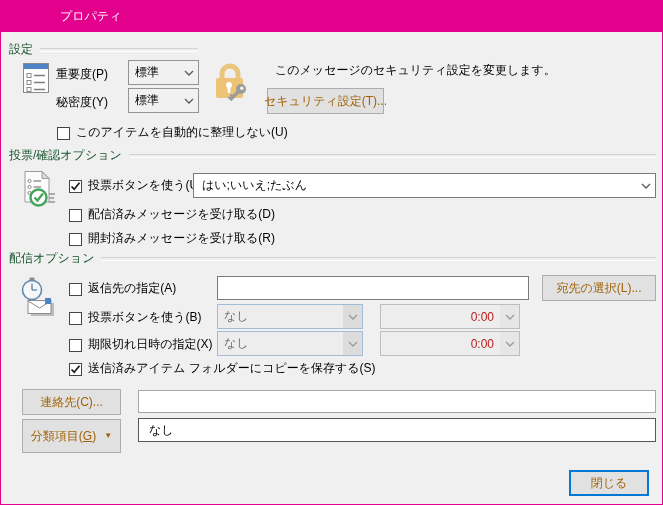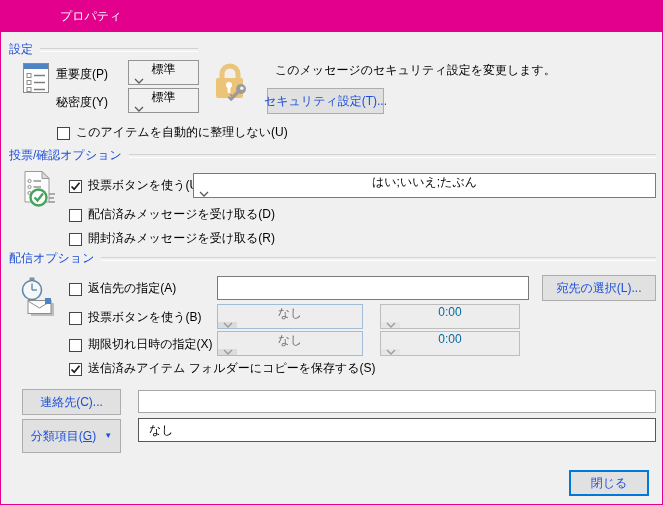--- a/index.html
+++ b/index.html
@@ -10,51 +10,51 @@
   }
   .abs{position:absolute;}
   
   .titlebar{left:0;top:0;width:100%;height:31px;background:#e3008c;color:#fff;
     display:flex;align-items:center;padding-left:48px;}
   .title-text{margin-left:11px;font-size:12px;}
   .close-btn{position:absolute;right:0;top:0;width:45px;height:31px;display:flex;
     align-items:center;justify-content:center;color:#fff;font-size:15px;cursor:default;}
   
   .group-header{display:flex;align-items:flex-start;height:15px;}
-  .group-label{white-space:nowrap;color:#1d4ed8;}
+  .group-label{white-space:nowrap;color:#14532d;}
   .group-rule{flex:1;height:2px;margin-left:7px;margin-top:7px;
     border-top:1px solid #d2d2d2;border-bottom:1px solid #fdfdfd;}
   
   .cbrow{display:flex;align-items:center;gap:6px;white-space:nowrap;}
   .cb{width:13px;height:13px;box-sizing:border-box;border:1px solid #454545;background:#fff;
     flex:none;display:flex;align-items:center;justify-content:center;margin-top:1px;}
   .cb .check{display:none;}
   .cb.checked .check{display:block;}
   .cb-label{line-height:15px;}
   
   .combo{box-sizing:border-box;display:flex;align-items:center;
-    background:#f1f1f1;border:1px solid #949494;flex-direction:column;}
+    background:#f1f1f1;border:1px solid #949494;}
   .combo .combo-text{flex:1;padding:0 6px;white-space:nowrap;overflow:hidden;}
   .combo .combo-btn{width:19px;align-self:stretch;display:flex;align-items:center;
     justify-content:center;flex:none;}
   .combo-edit{background:#fff;border:1px solid #7a7a7a;}
-  .combo-edit .combo-text{padding:0 14px;}
+  .combo-edit .combo-text{padding:0 8px;}
   .combo-dis-date{background:#ededed;border:1px solid #a3bdd8;color:#6e6e6e;}
-  .combo-dis-time{background:#ededed;border:1px solid #bdbdbd;color:#0369a1;}
+  .combo-dis-time{background:#ededed;border:1px solid #bdbdbd;color:#b91c1c;text-align:right;}
   .combo-dis-date .combo-btn{background:#dcdcdc;}
   .combo-dis-time .combo-btn{background:#e6e6e6;}
   
   .field{box-sizing:border-box;background:#fff;border:1px solid #7a7a7a;
     display:flex;align-items:center;padding:0 5px;white-space:nowrap;}
   .field-light{border:1px solid #a6a6a6;}
   .field-dark{border:1px solid #575757;padding-left:10px;}
   
   .btn{box-sizing:border-box;background:#e1e1e1;border:1px solid #adadad;
     display:flex;align-items:center;justify-content:center;white-space:nowrap;
-    color:#1d4ed8;cursor:default;}
+    color:#a16207;cursor:default;}
   .btn-default{border:2px solid #0078d7;}
   .underline{text-decoration:underline;}
   .drop-arrow{font-size:8px;margin-left:8px;line-height:1;}
   .desc-text{white-space:nowrap;}
 </style>
 </head>
 <body>
 
 <div class="win">
 

